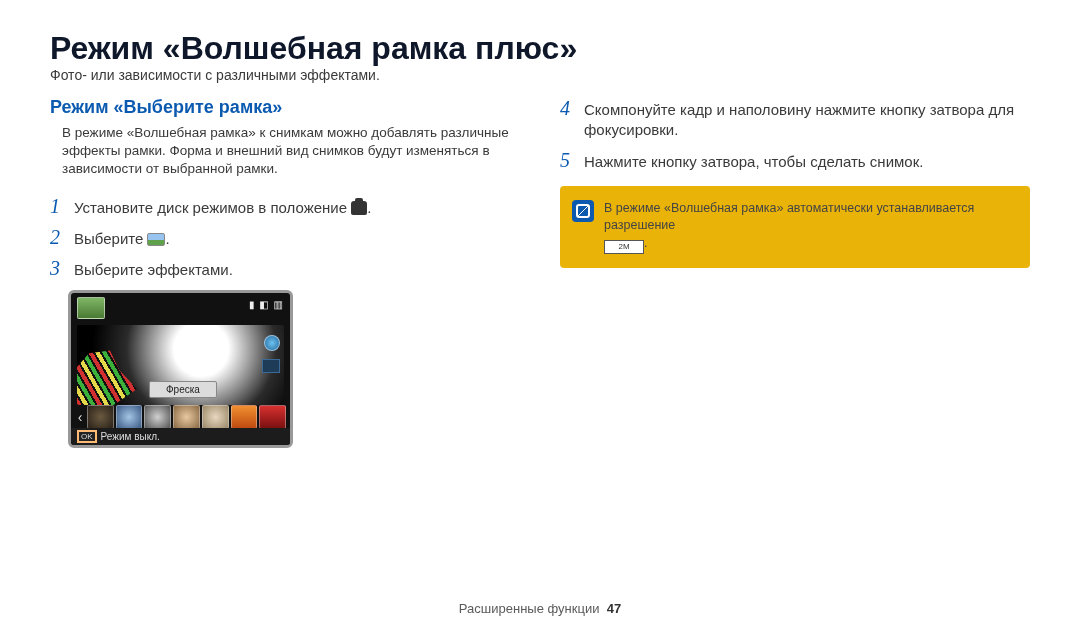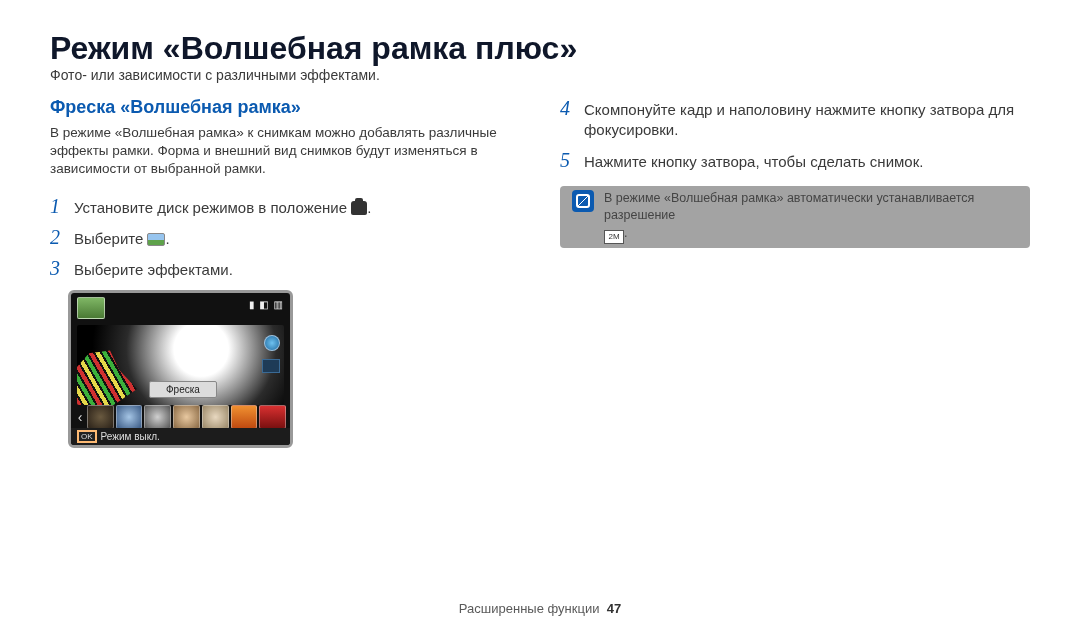--- a/index.html
+++ b/index.html
@@ -31,20 +31,21 @@
     color: #0b5ab0;
     font-size: 18px;
     font-weight: 700;
     margin-bottom: 6px;
   }
   .section-intro {
     font-size: 13.5px;
     line-height: 1.35;
     color: #3a3a3a;
     margin-bottom: 16px;
+    margin-left: 12px;
   }
   .step {
     display: flex;
     align-items: baseline;
     gap: 10px;
     font-size: 15px;
     margin-bottom: 8px;
     color: #3a3a3a;
   }
   .step-num {
@@ -150,59 +151,59 @@
     padding-left:6px;
     display:flex; align-items:center; gap:4px;
   }
   .ok-box {
     display:inline-block; border:2px solid #fdba74;
     font-size:8px; padding:0 2px; line-height:9px;
     background:#222;
   }
   .note-box {
     display:flex; gap:10px; align-items:flex-start;
-    background:#a3a3a3; border-radius:4px;
-    padding:4px 12px; margin-top:14px;
+    background:#eab308; border-radius:4px;
+    padding:14px 12px; margin-top:14px;
   }
   .note-icon {
     width:22px; height:22px; border-radius:4px;
     background:#0b5ab0; position:relative; flex:none;
   }
   .note-icon::before{
     content:""; position:absolute; inset:4px;
     border:2px solid #fff; border-radius:3px;
   }
   .note-icon::after{
     content:""; position:absolute;
     left:5px; top:5px; right:5px; bottom:5px;
     background: linear-gradient(135deg, transparent 48%, #fff 48% 54%, transparent 54%);
   }
   .note-text { font-size:12.5px; color:#444; line-height:1.4; }
   .res-icon {
-    display:inline-block; width:20px; height:14px;
+    display:inline-block; width:40px; height:14px;
     border:1px solid #555; background:#fff; font-size:8px;
     text-align:center; line-height:12px; color:#333;
     vertical-align:-2px;
   }
   .footer {
     position:absolute; bottom:14px; left:0; right:0;
     text-align:center; font-size:13px; color:#5a5a5a;
   }
   .footer .pnum { font-weight:700; color:#333; }
 </style>
 </head>
 <body>
 
 <h1 class="title">Режим «Волшебная рамка плюс»</h1>
 <div class="subtitle">Фото- или зависимости с различными эффектами.</div>
 
 <div class="columns">
 
   <div class="col">
-    <h2 class="section-title">Фреска «Волшебная рамка»</h2>
+    <h2 class="section-title">Режим «Выберите рамка»</h2>
     <div class="section-intro">В режиме «Волшебная рамка» к снимкам можно добавлять различные эффекты рамки. Форма и внешний вид снимков будут изменяться в зависимости от выбранной рамки.</div>
 
     <div class="step">
       <span class="step-num">1</span>
       <span class="step-text">
         <span>Установите диск режимов в положение </span><span class="icon-inline"></span><span>.</span>
       </span>
     </div>
 
     <div class="step">

